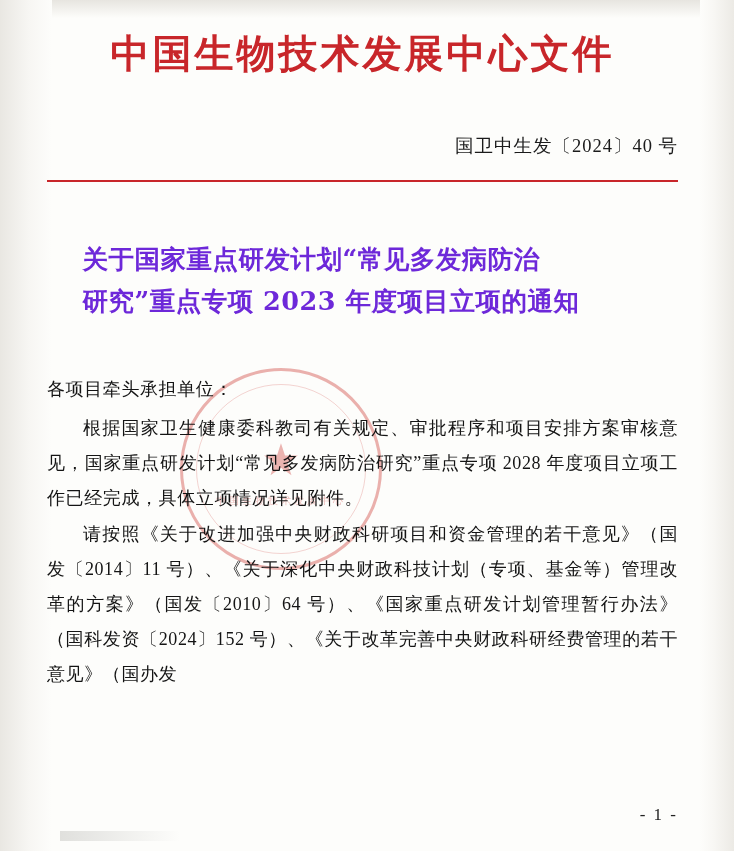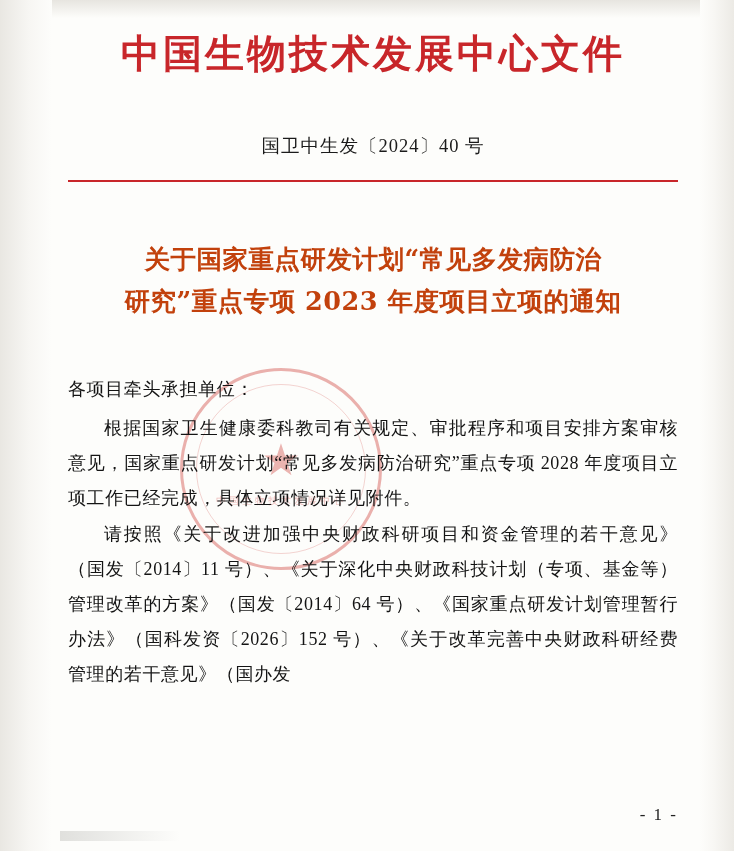--- a/index.html
+++ b/index.html
@@ -43,63 +43,63 @@
     position: absolute;
     left: 0; top: 0;
     width: 734px; height: 18px;
     background: linear-gradient(to bottom, #e7e5e0 0%, #fdfdfb 100%);
     pointer-events: none;
   }
 
   .content {
     position: relative;
     z-index: 3;
-    padding: 0 56px 0 68px;
+    padding: 0 56px 0 47px;
   }
 
   
   .masthead {
     text-align: center;
     margin-top: 30px;
   }
   .masthead-title {
     color: #c8262a;
     font-family: "DejaVu Serif", "Liberation Serif", serif;
     font-weight: bold;
     font-size: 39px;
     letter-spacing: 3px;
     line-height: 1.18;
     white-space: nowrap;
   }
 
   .doc-number {
-    text-align: center;
+    text-align: right;
     margin-top: 57px;
     font-size: 18.5px;
     color: #1b1b1b;
     letter-spacing: 1px;
   }
 
   .red-rule {
     margin: 22px 0 0 0;
     height: 2px;
     background: #c8262a;
     width: 100%;
   }
 
   
   .doc-title {
     margin: 56px auto 0 auto;
     width: 560px;
-    text-align: center;
+    text-align: left;
     font-family: "DejaVu Serif", "Liberation Serif", serif;
     font-weight: bold;
     font-size: 25.5px;
     line-height: 1.65;
-    color: #c2410c;
+    color: #6d28d9;
     letter-spacing: 0.5px;
   }
 
   
   .body-block {
     margin-top: 50px;
     font-size: 18px;
     line-height: 1.95;
     color: #141414;
     letter-spacing: 0.6px;
@@ -203,21 +203,21 @@
     <div class="red-rule"></div>
 
     <div class="doc-title">
       <div>关于国家重点研发计划“常见多发病防治</div>
       <div>研究”重点专项 2023 年度项目立项的通知</div>
     </div>
 
     <div class="body-block">
       <p class="p-salutation">各项目牵头承担单位：</p>
       <p class="para">根据国家卫生健康委科教司有关规定、审批程序和项目安排方案审核意见，国家重点研发计划“常见多发病防治研究”重点专项 2028 年度项目立项工作已经完成，具体立项情况详见附件。</p>
-      <p class="para">请按照《关于改进加强中央财政科研项目和资金管理的若干意见》（国发〔2014〕11 号）、《关于深化中央财政科技计划（专项、基金等）管理改革的方案》（国发〔2014〕64 号）、《国家重点研发计划管理暂行办法》（国科发资〔2026〕152 号）、《关于改革完善中央财政科研经费管理的若干意见》（国办发</p>
+      <p class="para">请按照《关于改进加强中央财政科研项目和资金管理的若干意见》（国发〔2014〕11 号）、《关于深化中央财政科技计划（专项、基金等）管理改革的方案》（国发〔2010〕64 号）、《国家重点研发计划管理暂行办法》（国科发资〔2024〕152 号）、《关于改革完善中央财政科研经费管理的若干意见》（国办发</p>
     </div>
 
   </div>
 
   <div class="bleed"></div>
   <div class="page-number">- 1 -</div>
 
 </div>
 
 </body></html>

